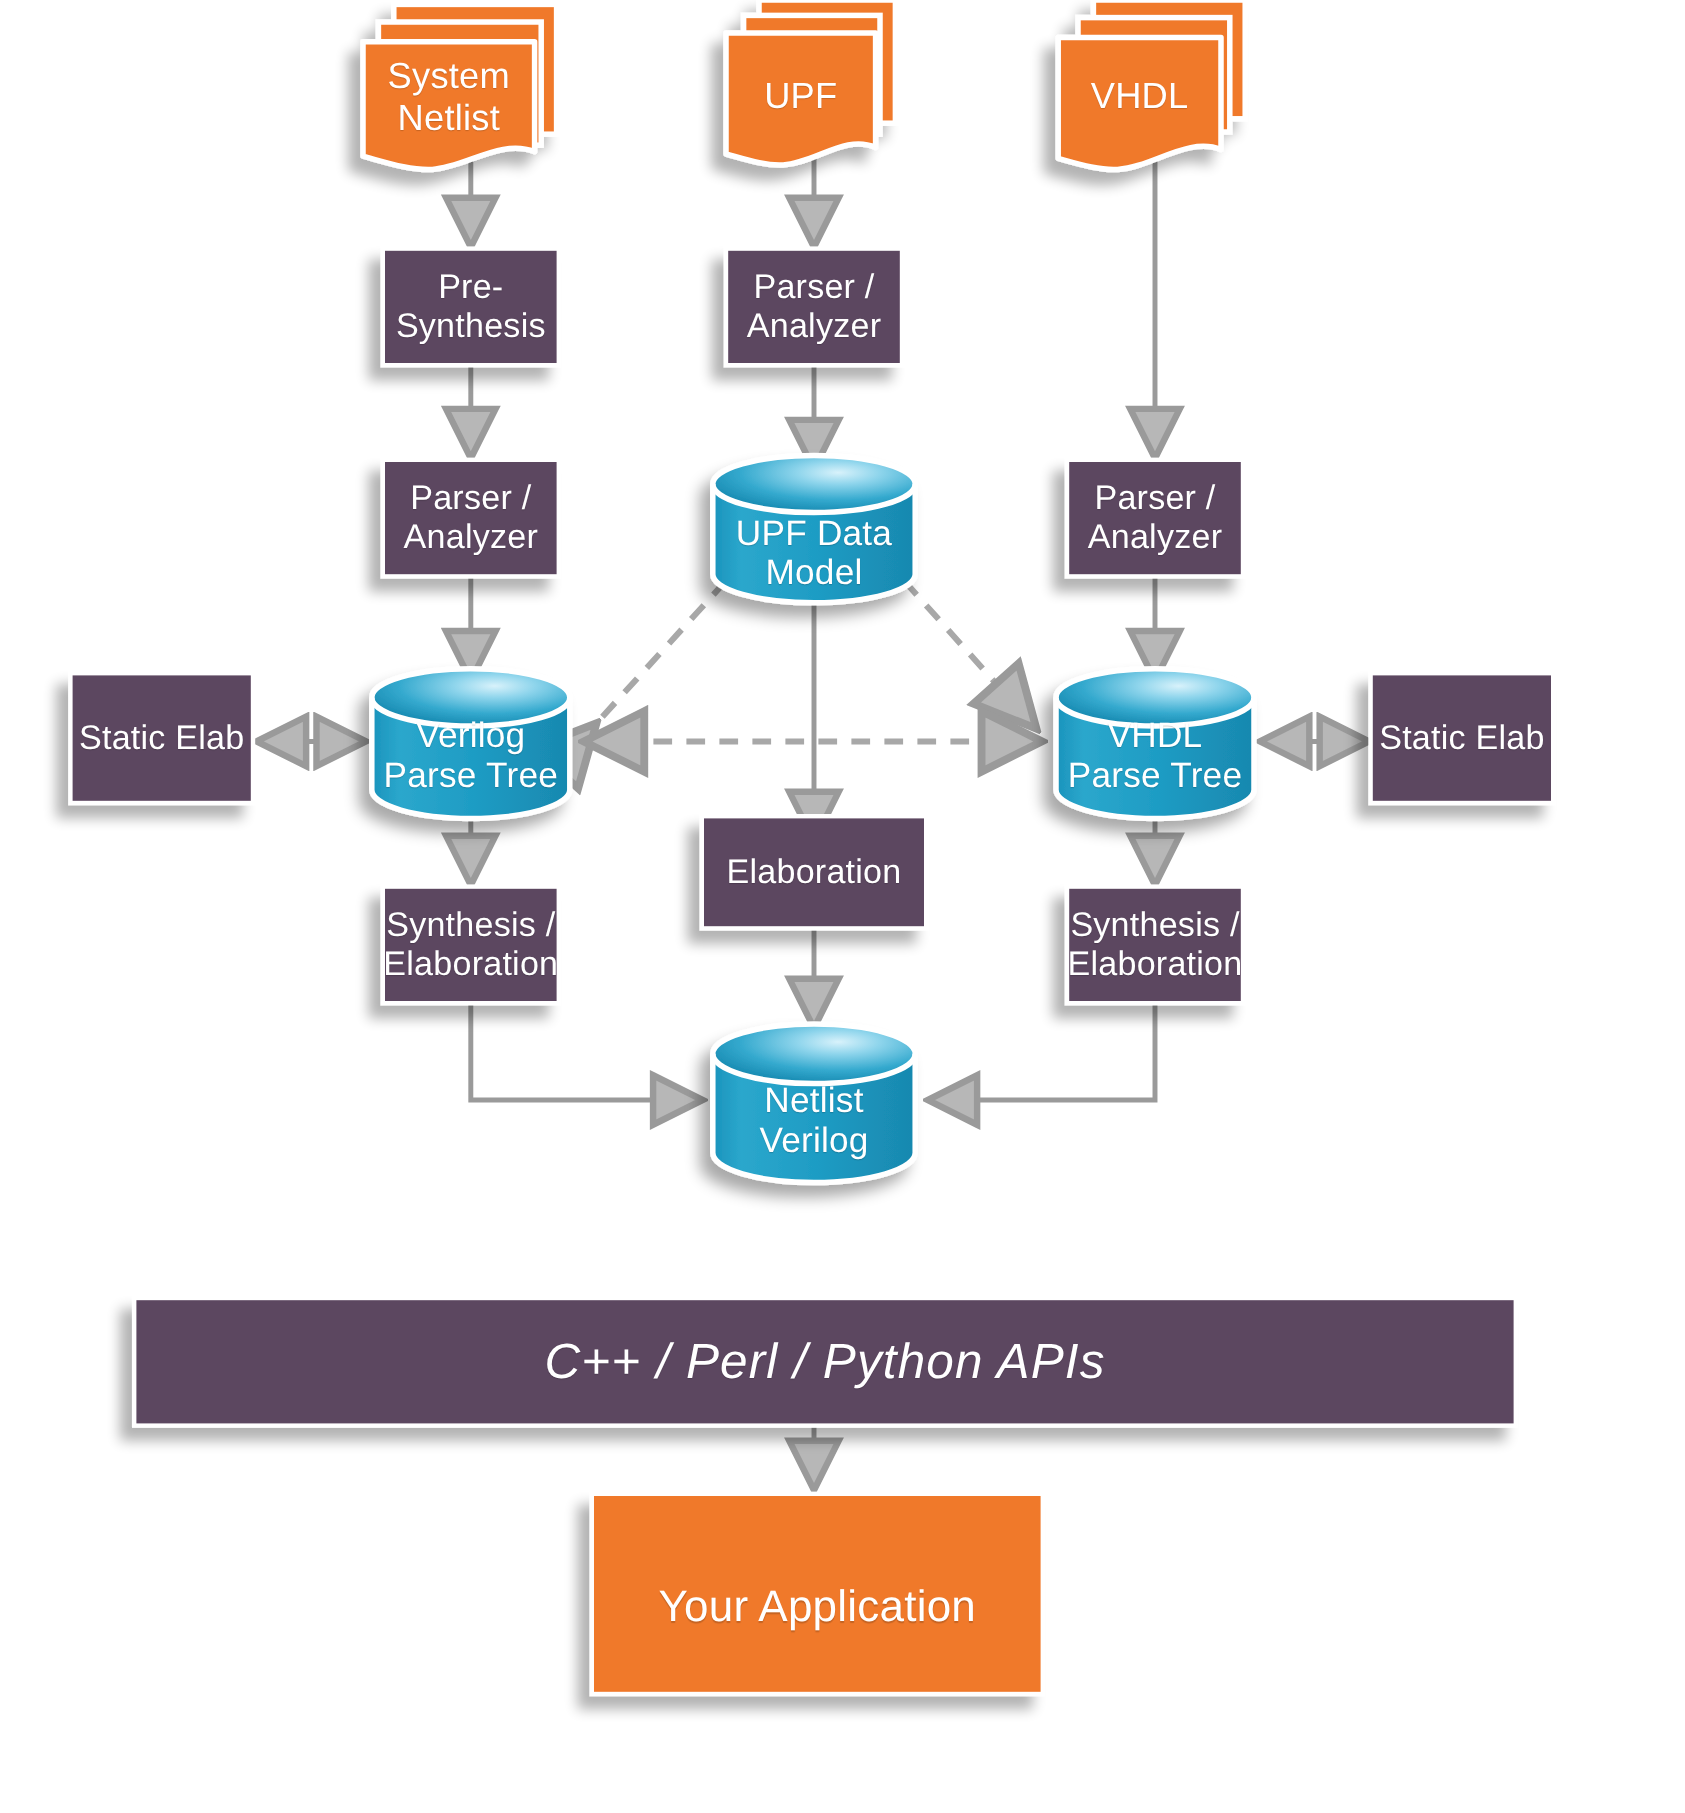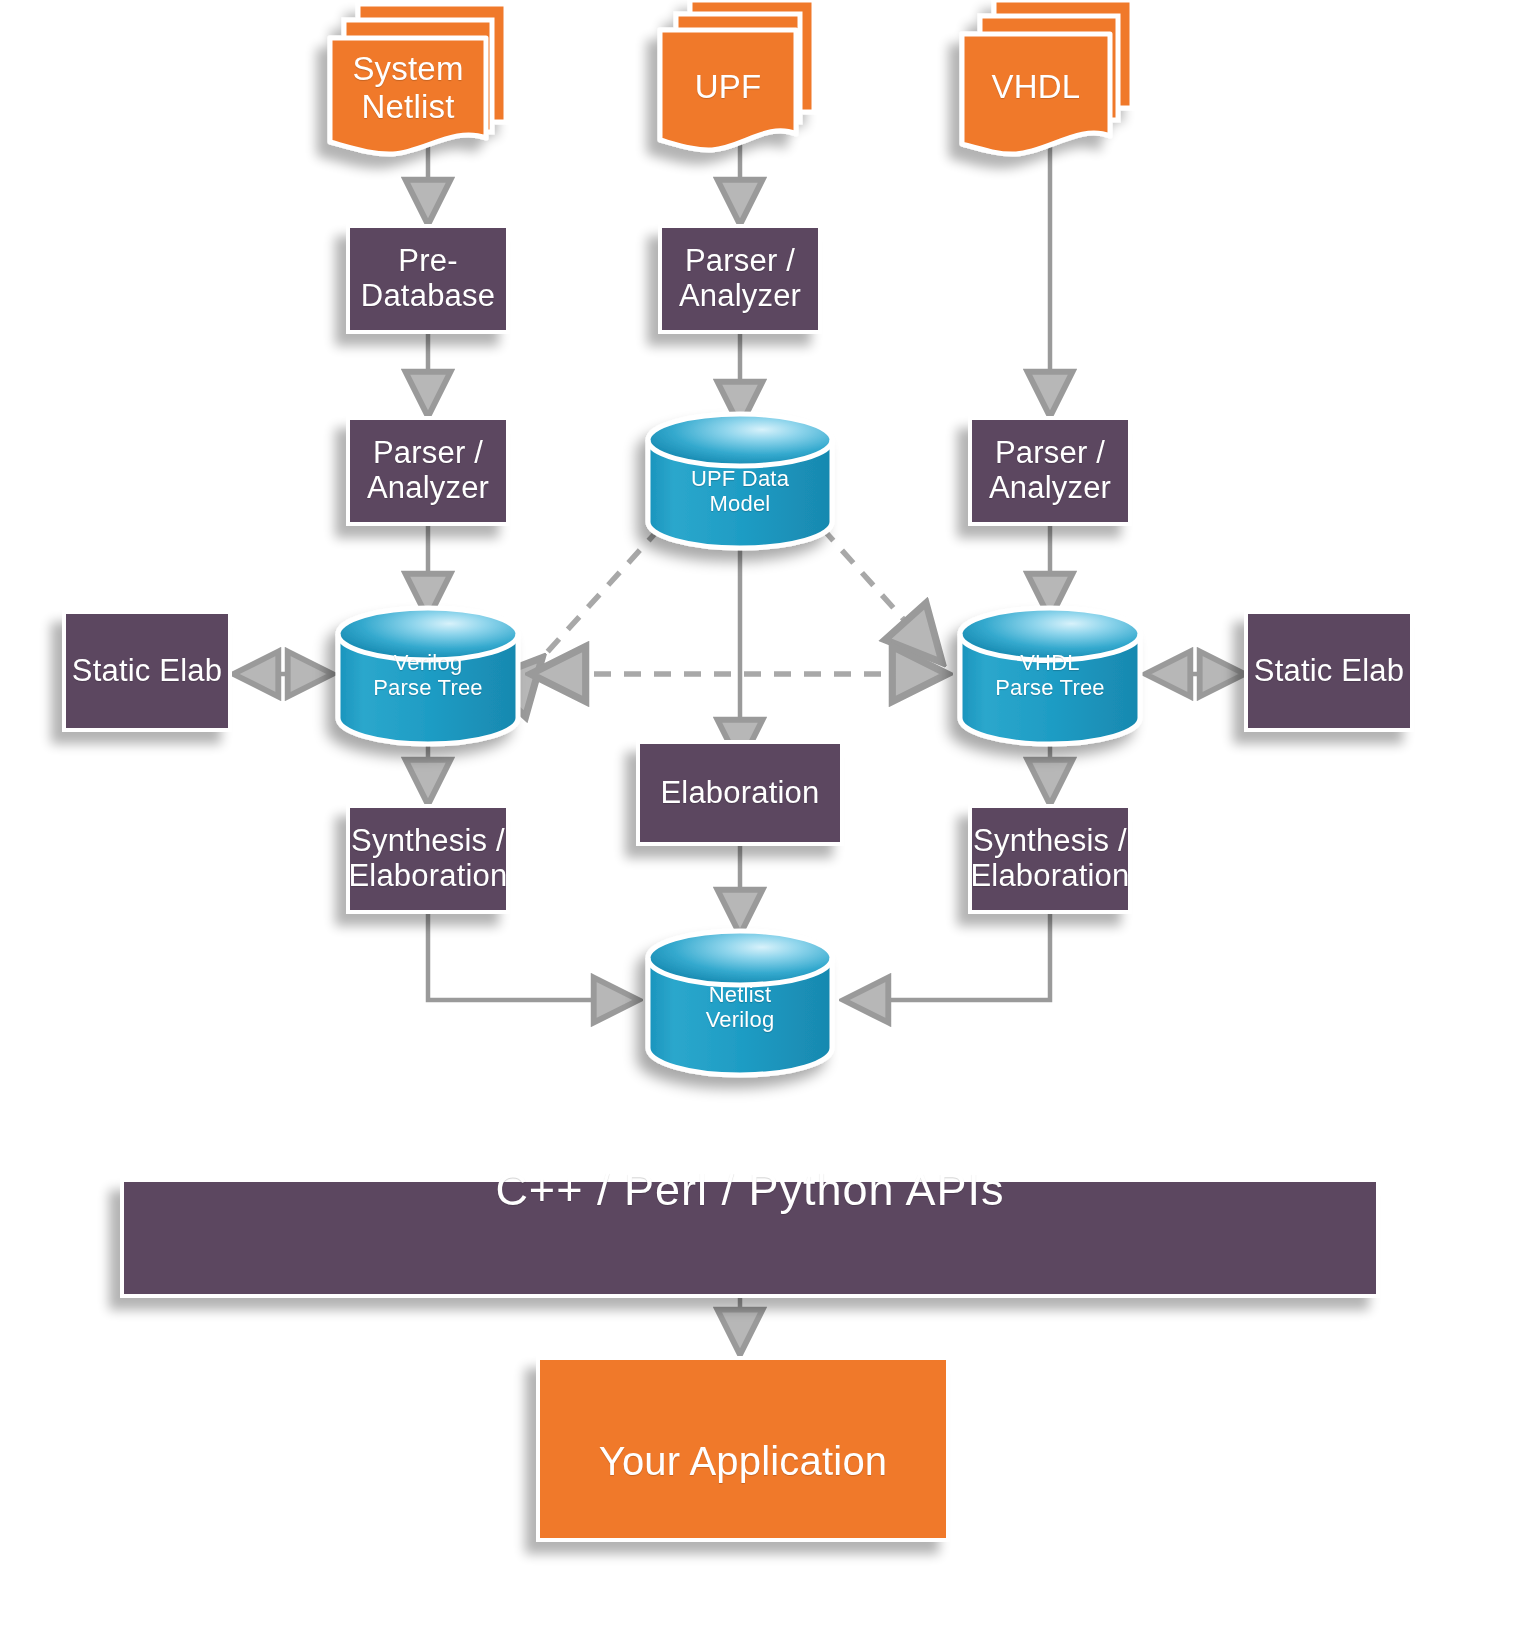--- a/index.html
+++ b/index.html
@@ -31,21 +31,21 @@
     text-align:center;
     line-height:1.14;
     letter-spacing:.2px;
     white-space:pre-line;
     pointer-events:none;
     font-weight:400;
     text-shadow:0 1px 1px rgba(0,0,0,.18);
   }
   .lbl-doc{ font-size:33px; }
   .lbl-box{ font-size:31px; }
-  .lbl-cyl{ font-size:22px; }
+  .lbl-cyl{ font-size:32px; }
   .lbl-api{ font-size:45px; letter-spacing:1px; }
   .lbl-app{ font-size:40px; }
 
   .hit{
     position:absolute;
     z-index:4;
     background:transparent;
   }
 </style>
 </head>
@@ -225,21 +225,21 @@
       <rect x="538" y="1358" width="410" height="182" fill="#F0792B" stroke="#ffffff" stroke-width="4"></rect>
     </g>
   </svg>
 
   <div class="node-label lbl-doc" style="left:330px; top:50px; width:156px;">System
 Netlist</div>
   <div class="node-label lbl-doc" style="left:660px; top:68px; width:136px;">UPF</div>
   <div class="node-label lbl-doc" style="left:962px; top:68px; width:148px;">VHDL</div>
 
   <div class="node-label lbl-box" style="left:340px; top:243px; width:176px;">Pre-
-Database</div>
+Synthesis</div>
   <div class="node-label lbl-box" style="left:652px; top:243px; width:176px;">Parser /
 Analyzer</div>
   <div class="node-label lbl-box" style="left:340px; top:435px; width:176px;">Parser /
 Analyzer</div>
   <div class="node-label lbl-box" style="left:962px; top:435px; width:176px;">Parser /
 Analyzer</div>
   <div class="node-label lbl-box" style="left:64px; top:653px; width:166px;">Static Elab</div>
   <div class="node-label lbl-box" style="left:1246px; top:653px; width:166px;">Static Elab</div>
   <div class="node-label lbl-box" style="left:638px; top:775px; width:204px;">Elaboration</div>
   <div class="node-label lbl-box" style="left:338px; top:823px; width:180px;">Synthesis /
@@ -249,21 +249,21 @@
 
   <div class="node-label lbl-cyl" style="left:648px; top:466px; width:184px;">UPF Data
 Model</div>
   <div class="node-label lbl-cyl" style="left:330px; top:650px; width:196px;">Verilog
 Parse Tree</div>
   <div class="node-label lbl-cyl" style="left:952px; top:650px; width:196px;">VHDL
 Parse Tree</div>
   <div class="node-label lbl-cyl" style="left:648px; top:982px; width:184px;">Netlist
 Verilog</div>
 
-  <div class="node-label lbl-api" style="left:122px; top:1164px; width:1256px;">C++ / Perl / Python APIs</div>
+  <div class="node-label lbl-api" style="left:122px; top:1212px; width:1256px;font-style:italic;">C++ / Perl / Python APIs</div>
   <div class="node-label lbl-app" style="left:538px; top:1427px; width:410px;margin-top:12px;">Your Application</div>
 
   <div class="hit" style="left:330px; top:4px; width:176px; height:150px;"></div>
   <div class="hit" style="left:660px; top:0px; width:154px; height:150px;"></div>
   <div class="hit" style="left:962px; top:0px; width:170px; height:154px;"></div>
   <div class="hit" style="left:348px; top:226px; width:160px; height:106px;"></div>
   <div class="hit" style="left:660px; top:226px; width:160px; height:106px;"></div>
   <div class="hit" style="left:348px; top:418px; width:160px; height:106px;"></div>
   <div class="hit" style="left:970px; top:418px; width:160px; height:106px;"></div>
   <div class="hit" style="left:64px; top:612px; width:166px; height:118px;"></div>

